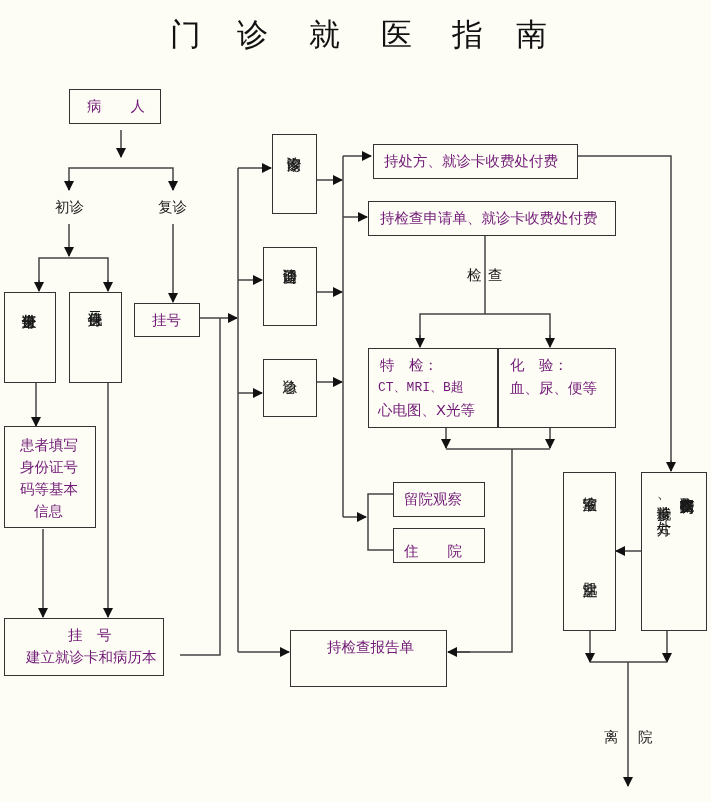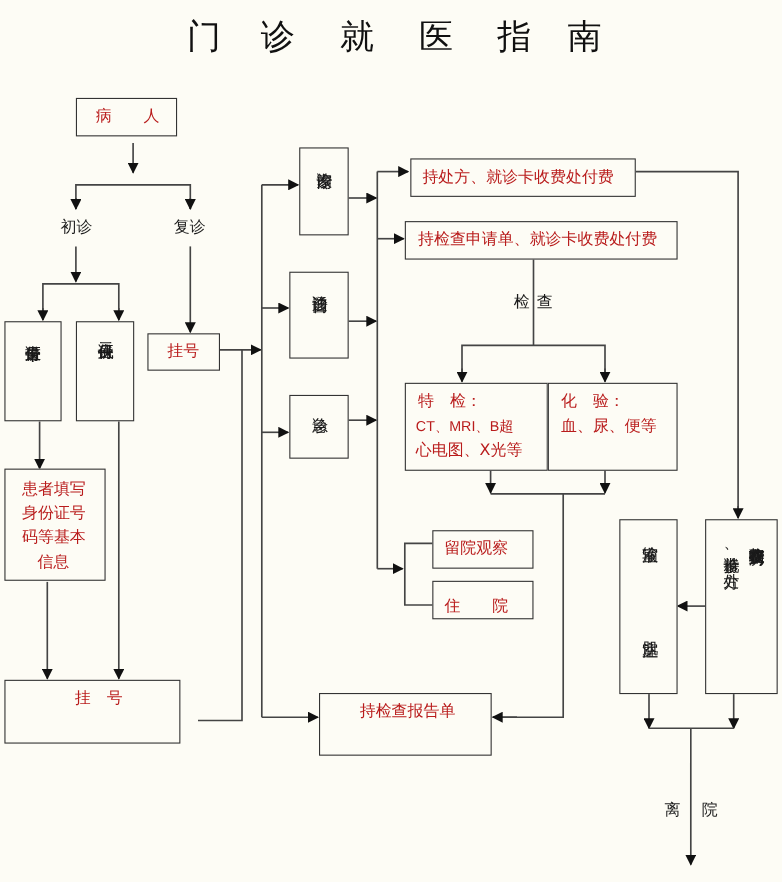--- a/index.html
+++ b/index.html
@@ -1,25 +1,25 @@
 <!DOCTYPE html>
 <html><head>
 <meta charset="utf-8">
 <style>
   html, body { margin:0; padding:0; }
   body { width:711px; height:802px; background:#fdfcf5; position:relative; overflow:hidden;
          font-family:"DejaVu Sans", sans-serif; color:#1a1a1a; }
   .title { position:absolute; top:14px; left:0; width:711px; height:40px; }
   .title span { position:absolute; top:0; font-size:31px; line-height:40px; color:#111; }
   .box { position:absolute; border:1.5px solid #333; background:#fdfcf5; box-sizing:border-box; }
-  .t { position:absolute; font-size:14.5px; line-height:18px; color:#b91c1c; white-space:nowrap; }
+  .t { position:absolute; font-size:14.5px; line-height:18px; color:#701a75; white-space:nowrap; }
   .vt { position:absolute; font-size:14.5px; line-height:16px; writing-mode:vertical-rl; text-orientation:upright; color:#1a1a1a; }
   .lbl { position:absolute; font-size:14.5px; line-height:18px; color:#1a1a1a; white-space:nowrap; }
   svg.lines { position:absolute; left:0; top:0; }
-  .mono { font-family:Liberation Sans, sans-serif; font-size:13px; }
+  .mono { font-family:Liberation Mono, monospace; font-size:13px; }
 </style>
 </head>
 <body>
 
 <div class="title">
   <span style="left:170px">门</span>
   <span style="left:237px">诊</span>
   <span style="left:309px">就</span>
   <span style="left:381px">医</span>
   <span style="left:452px">指</span>
@@ -113,20 +113,21 @@
 
 <div class="box" style="left:4px;top:426px;width:92px;height:102px">
   <div class="t" style="left:15px;top:9px">患者填写</div>
   <div class="t" style="left:15px;top:31px">身份证号</div>
   <div class="t" style="left:15px;top:53px">码等基本</div>
   <div class="t" style="left:29px;top:75px">信息</div>
 </div>
 
 <div class="box" style="left:4px;top:618px;width:160px;height:58px">
   <div class="t" style="left:63px;top:7px">挂　号</div>
+  <div class="t" style="left:21px;top:29px">建立就诊卡和病历本</div>
 </div>
 
 <div class="box" style="left:272px;top:134px;width:45px;height:80px">
   <div class="vt" style="left:13px;top:10px">专家门诊</div>
 </div>
 <div class="box" style="left:263px;top:247px;width:54px;height:79px">
   <div class="vt" style="left:18px;top:9px">普通门诊</div>
 </div>
 <div class="box" style="left:263px;top:359px;width:54px;height:58px">
   <div class="vt" style="left:18px;top:8px">急诊</div>

